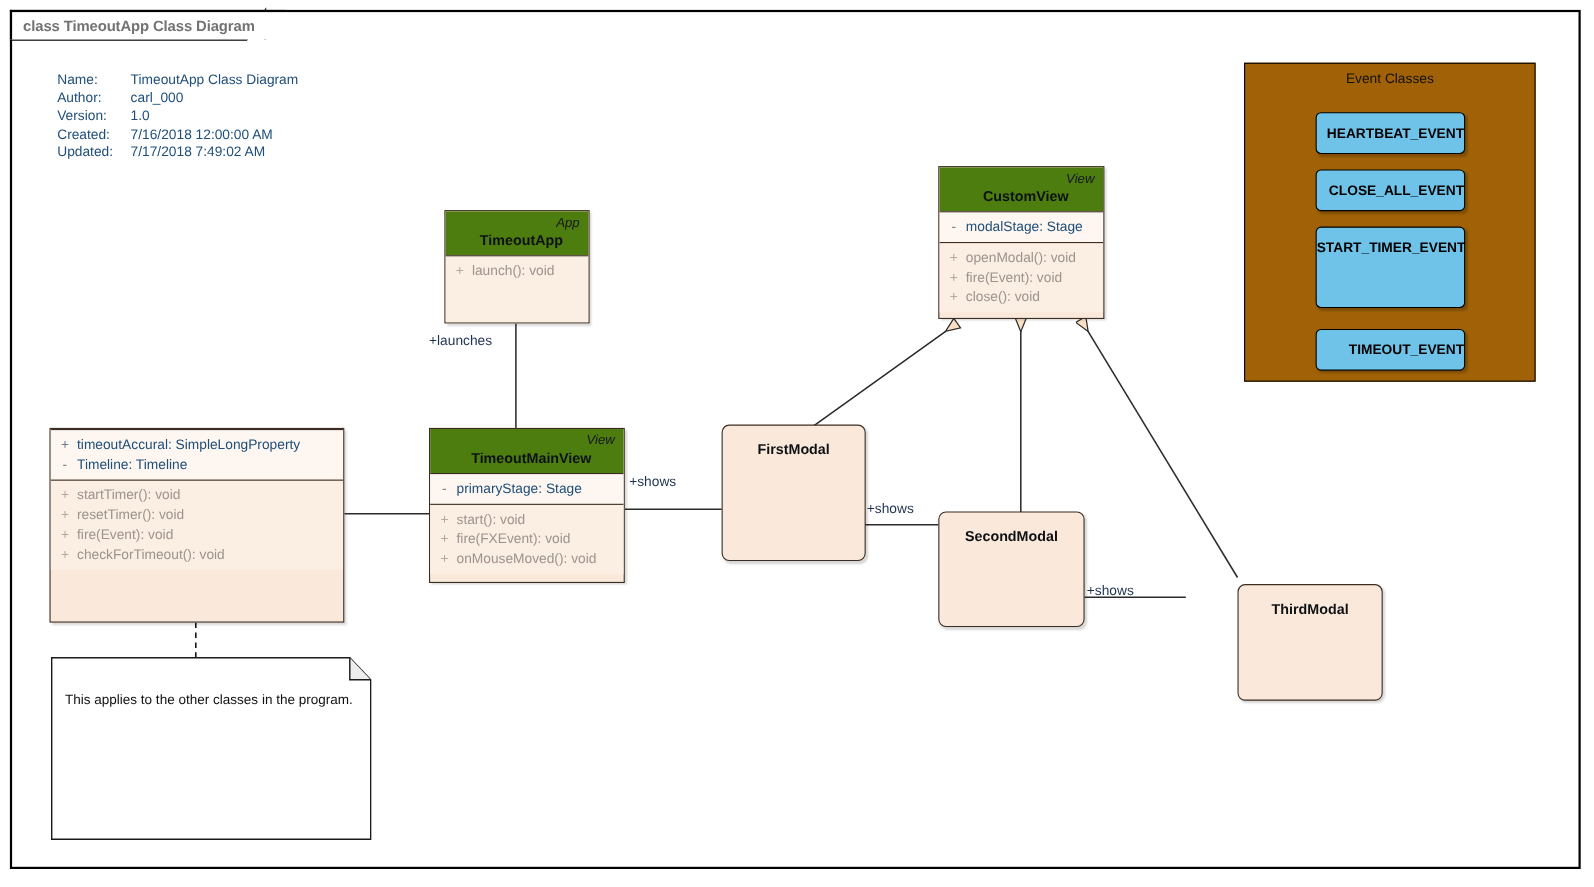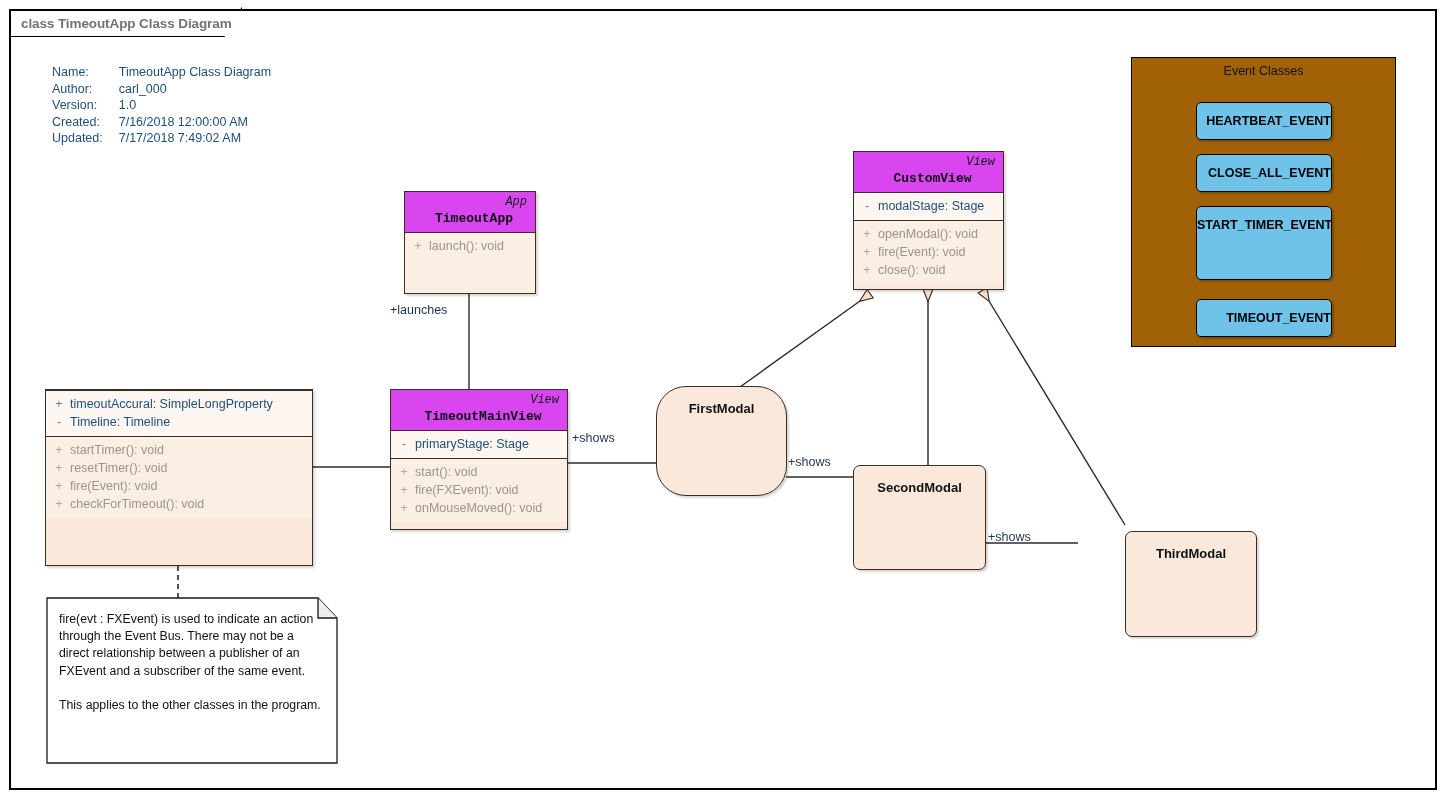--- a/index.html
+++ b/index.html
@@ -83,23 +83,22 @@
   .uml-class {
     position: absolute;
     box-sizing: border-box;
     border: 1px solid #3b2d22;
     background: #FAE9DA;
     box-shadow: 2px 2px 2px rgba(0,0,0,0.16);
     z-index: 4;
     overflow: hidden;
   }
   .cls-head {
-    background: #d946ef;
+    background: #4d7c0f;
     padding: 3px 8px 5px 16px;
-    font-family: Liberation Mono, monospace;
   }
   .cls-stereo {
     font-size: 12px;
     font-style: italic;
     text-align: right;
     color: #15181c;
     line-height: 15px;
     font-weight: normal;
   }
   .cls-name {
@@ -382,39 +381,38 @@
         <span class="vis">+</span>
         <span>fire(FXEvent): void</span>
       </div>
       <div class="member meth-row">
         <span class="vis">+</span>
         <span>onMouseMoved(): void</span>
       </div>
     </div>
   </div>
 
-  <div class="modal-box" style="left:656px; top:386px; width:131px; height:110px;border-radius:30px;">
+  <div class="modal-box" style="left:656px; top:386px; width:131px; height:124px;">
     <div class="modal-title">FirstModal</div>
   </div>
 
   <div class="modal-box" style="left:853px; top:465px; width:133px; height:105px;">
     <div class="modal-title">SecondModal</div>
   </div>
 
   <div class="modal-box" style="left:1078px; top:531px; width:132px; height:106px;margin-left:47px;">
     <div class="modal-title">ThirdModal</div>
   </div>
 
   <div id="note-box">
     <svg id="note-svg" width="292" height="167">
       <path d="M 1,1 L 272,1 L 291,21 L 291,166 L 1,166 Z" fill="#ffffff" stroke="#1a1a1a" stroke-width="1.3"></path>
       <path d="M 272,1 L 272,21 L 291,21" fill="#EDEDED" stroke="#1a1a1a" stroke-width="1.3"></path>
     </svg>
     <div id="note-text">
-      <p>fire(evt : FXEvent) is used to indicate an action through the Event Bus.  There may not be a direct relationship between a publisher of an FXEvent and a subscriber of the same event.</p>
       <p class="spacer"></p>
       <p>This applies to the other classes in the program.</p>
     </div>
   </div>
 
   <div id="event-panel">
     <div id="event-panel-title">Event Classes</div>
 
     <div class="event-box" style="left:64px; top:44px; width:136px; height:38px;">
       <div class="event-label">HEARTBEAT_EVENT</div>

